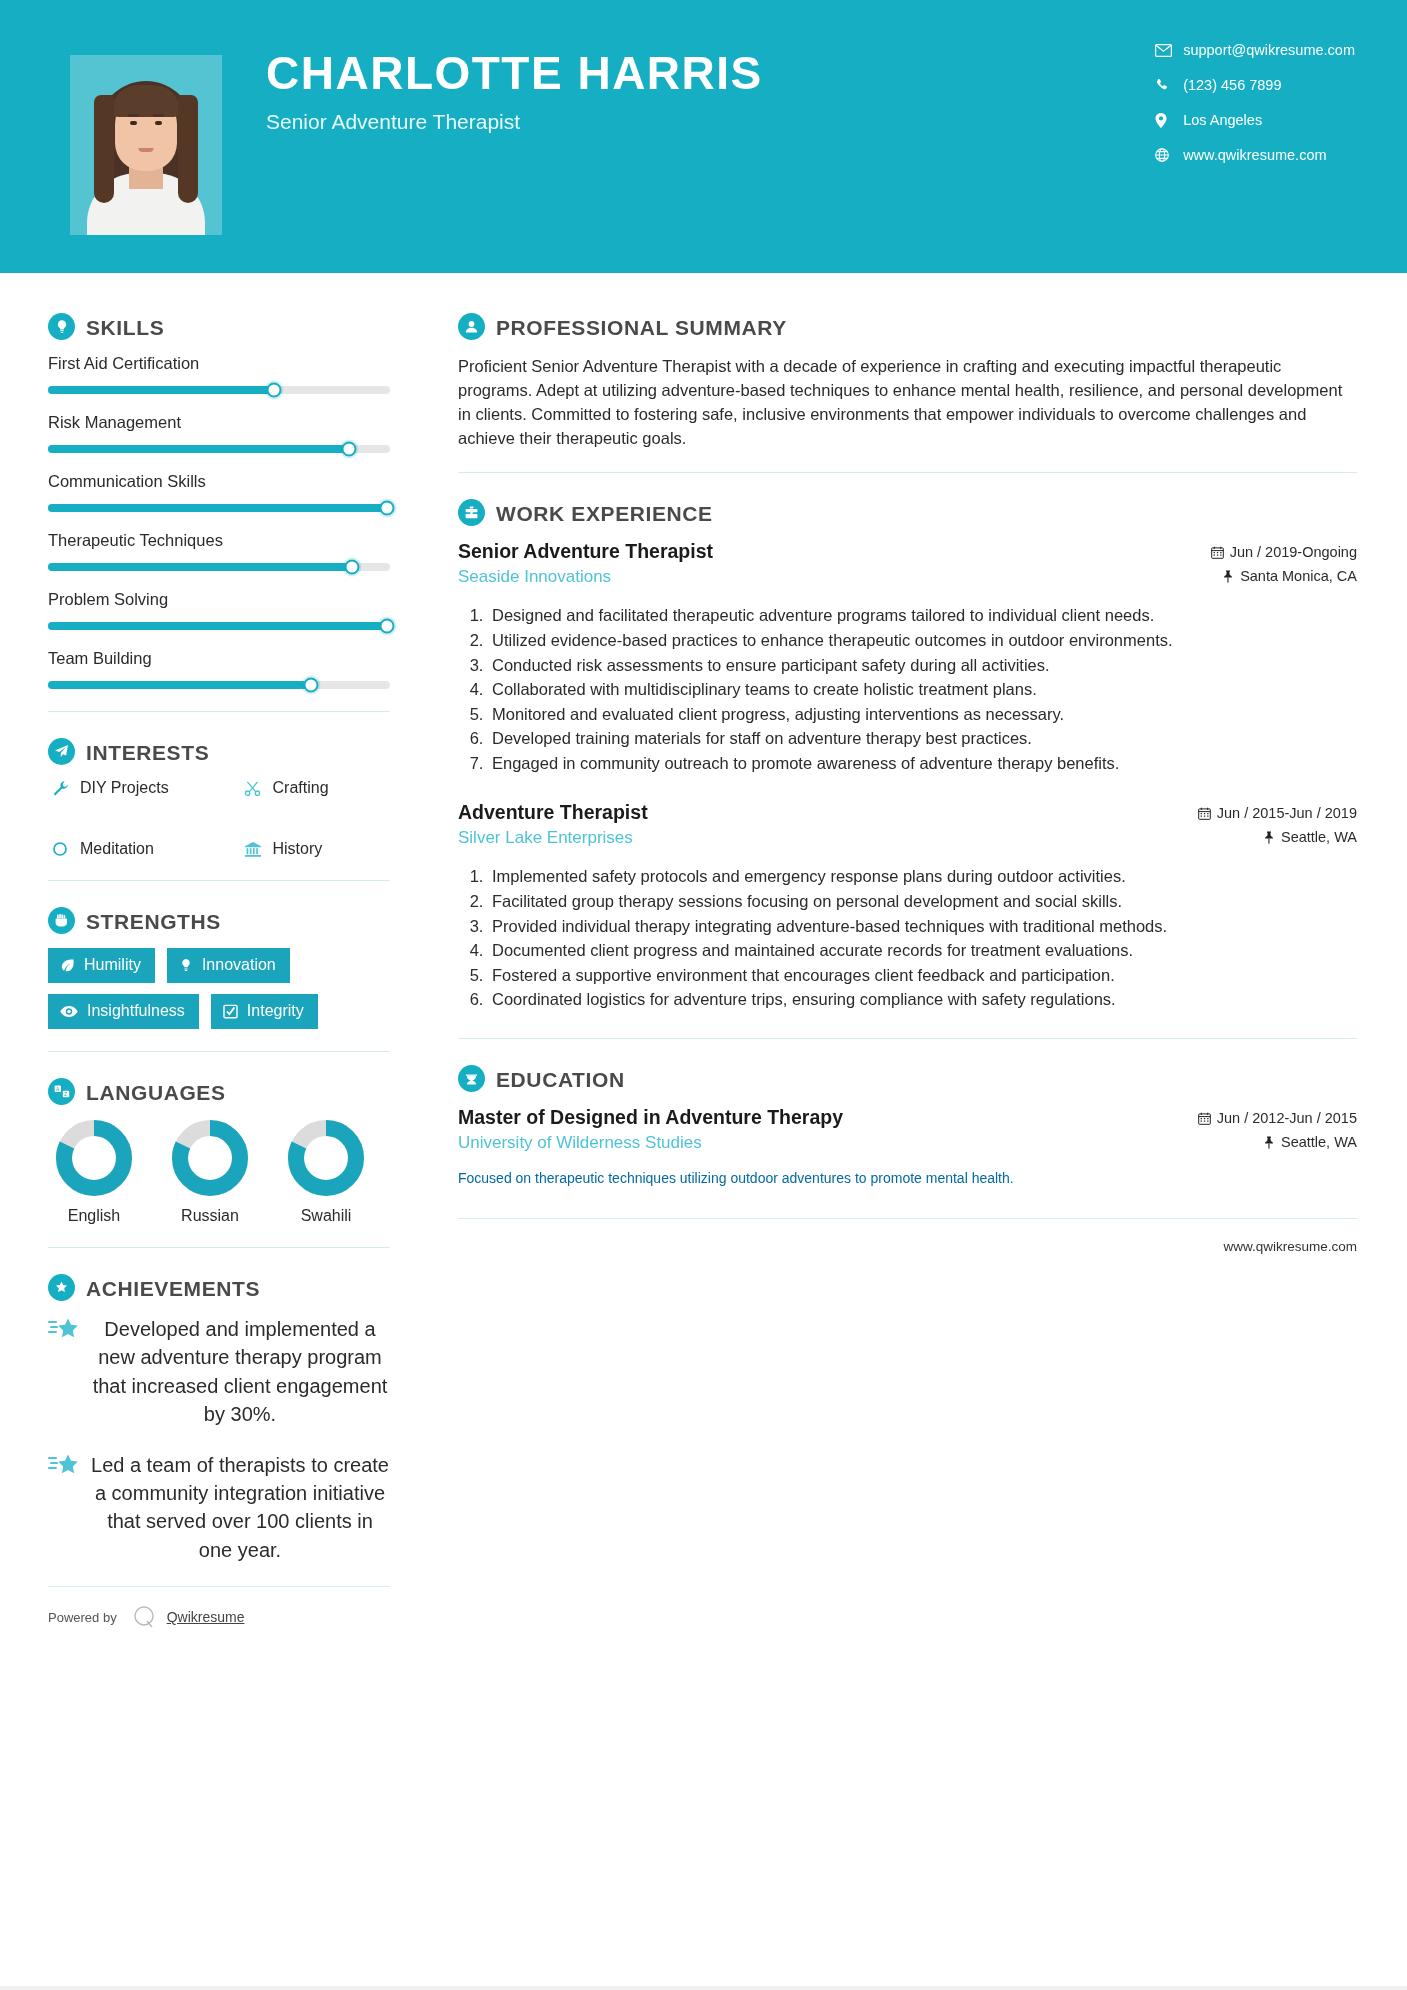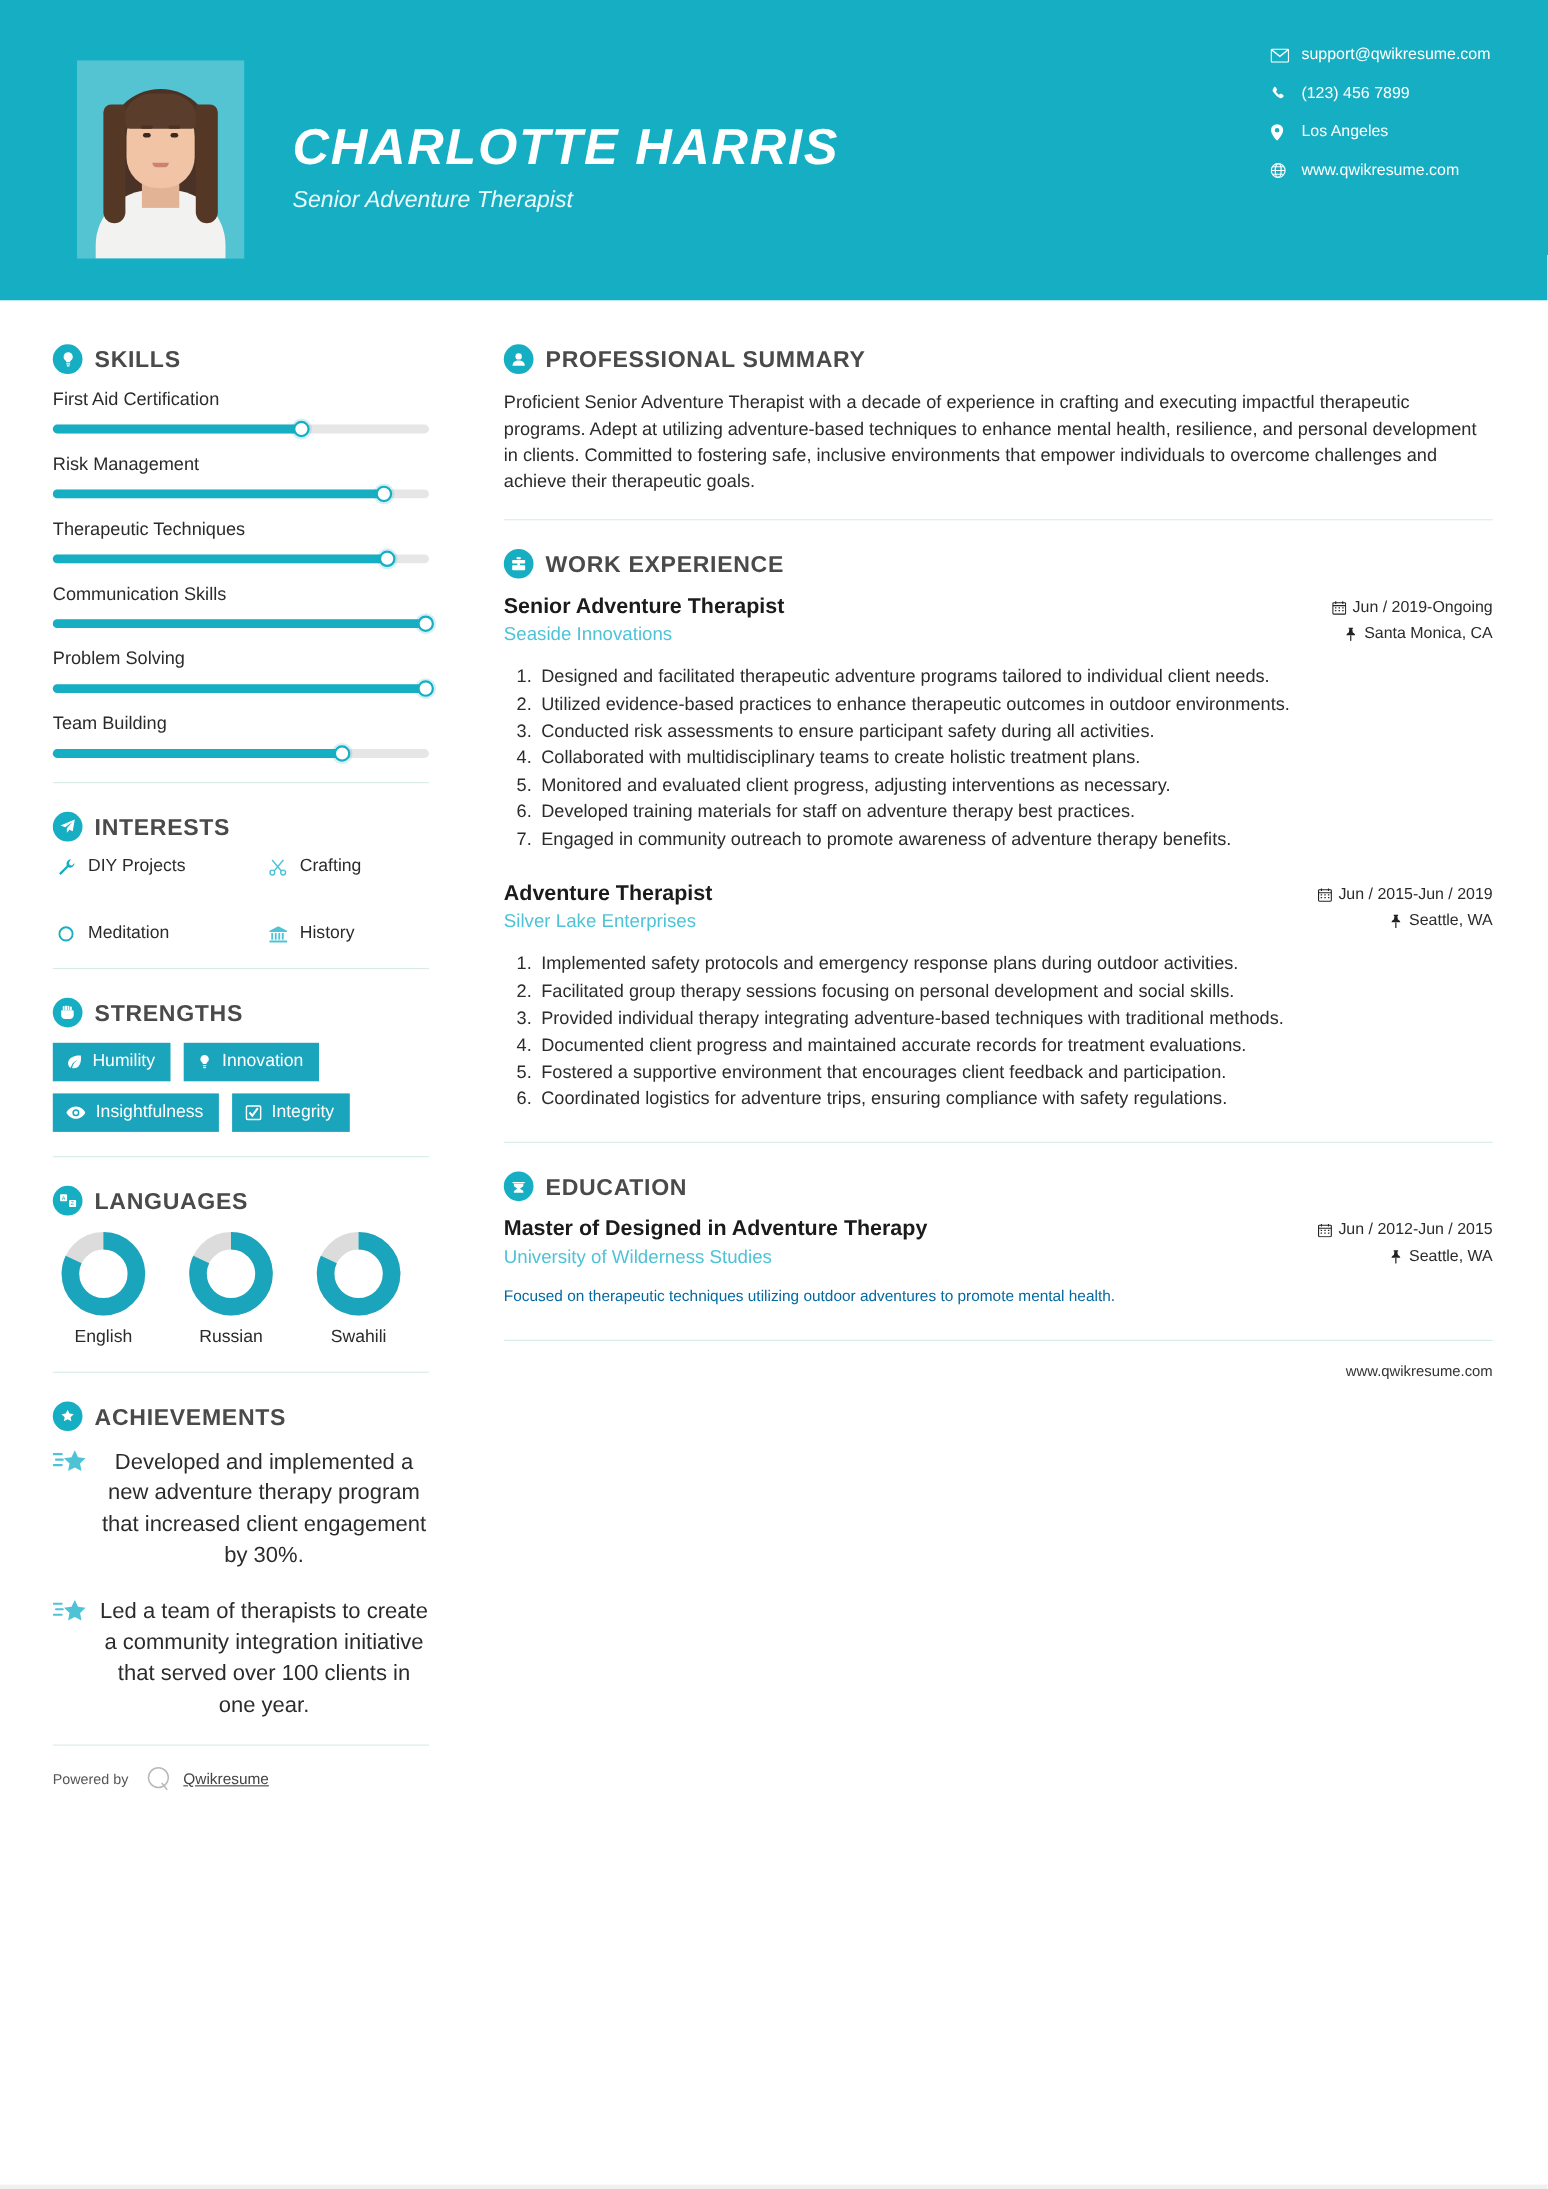--- a/index.html
+++ b/index.html
@@ -47,21 +47,21 @@
             background:#553725; border-radius:10px 4px 14px 14px; }
   .p-hair-r { position:absolute; right:24px; top:40px; width:20px; height:108px;
             background:#553725; border-radius:4px 10px 14px 14px; }
   .p-eye { position:absolute; top:66px; width:7px; height:4px; background:#3a2a20; border-radius:4px; }
   .p-eye.l { left:60px; } .p-eye.r { right:60px; }
   .p-brow { position:absolute; top:59px; width:11px; height:2.5px; background:#4a3326; border-radius:2px; }
   .p-brow.l { left:58px; } .p-brow.r { right:58px; }
   .p-mouth { position:absolute; left:50%; top:93px; transform:translateX(-50%);
             width:15px; height:4px; background:#c98370; border-radius:0 0 8px 8px; }
 
-  .name-block { margin-left: 44px; margin-top: 110px; font-style: italic; }
+  .name-block { margin-left: 44px; margin-top: 50px; }
   .name {
     font-size: 46px;
     letter-spacing: 1.5px;
     font-weight: bold;
     color: #ffffff;
     line-height: 1;
   }
   .role {
     margin-top: 14px;
     font-size: 21px;
@@ -259,31 +259,31 @@
               </div>
             </div>
             <div class="skill">
               <div class="skill-name">Risk Management</div>
               <div class="bar-track">
                 <div class="bar-fill" style="width: 88%;"></div>
                 <div class="bar-knob" style="left: 88%;"></div>
               </div>
             </div>
             <div class="skill">
+              <div class="skill-name">Communication Skills</div>
+              <div class="bar-track">
+                <div class="bar-fill" style="width: 99%;"></div>
+                <div class="bar-knob" style="left: 99%;"></div>
+              </div>
+            </div>
+            <div class="skill">
               <div class="skill-name">Therapeutic Techniques</div>
               <div class="bar-track">
                 <div class="bar-fill" style="width: 89%;"></div>
                 <div class="bar-knob" style="left: 89%;"></div>
-              </div>
-            </div>
-            <div class="skill">
-              <div class="skill-name">Communication Skills</div>
-              <div class="bar-track">
-                <div class="bar-fill" style="width: 99%;"></div>
-                <div class="bar-knob" style="left: 99%;"></div>
               </div>
             </div>
             <div class="skill">
               <div class="skill-name">Problem Solving</div>
               <div class="bar-track">
                 <div class="bar-fill" style="width: 99%;"></div>
                 <div class="bar-knob" style="left: 99%;"></div>
               </div>
             </div>
             <div class="skill">

